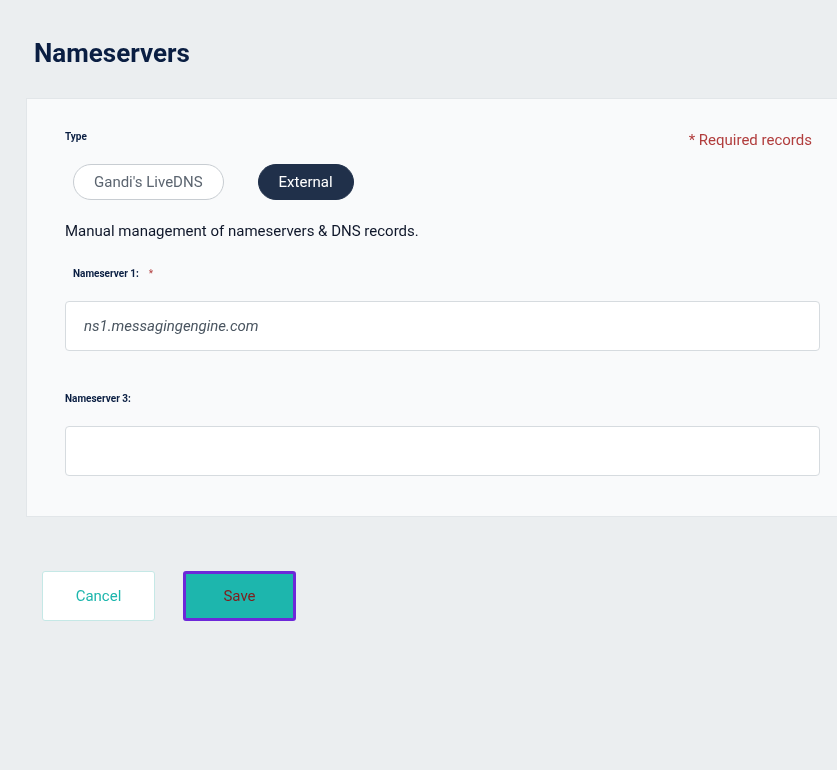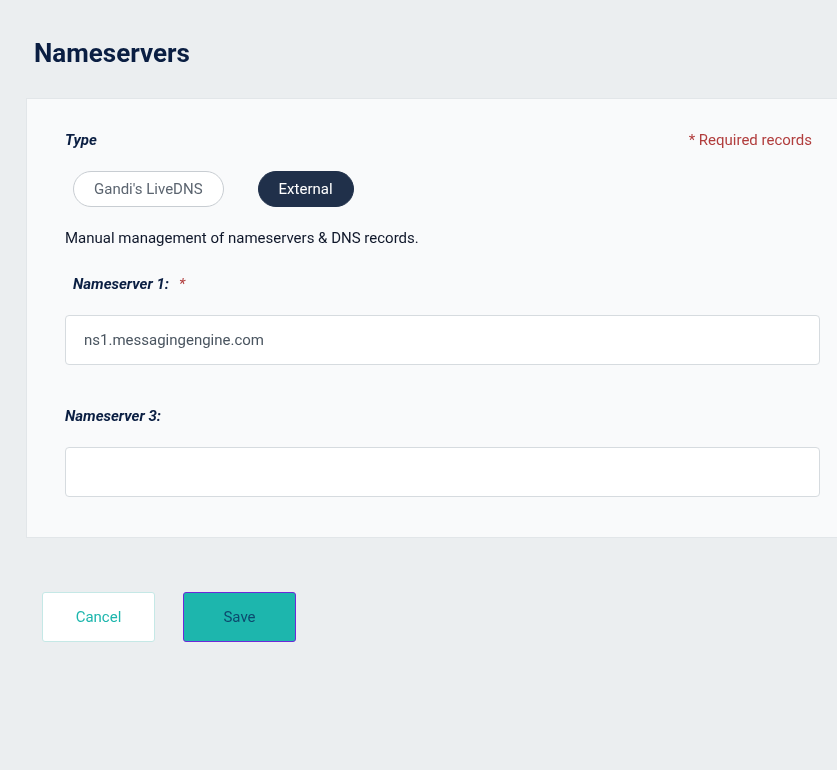--- a/index.html
+++ b/index.html
@@ -31,26 +31,25 @@
       position: absolute;
       top: 24px;
       right: 22px;
       color: #b13d3d;
       font-size: 15px;
     }
     .field-group {
       margin-bottom: 28px;
     }
     .field-label {
-      font-size: 15px;
+      font-size: 10px;
       font-weight: 700;
       color: #0a1e42;
       margin-bottom: 14px;
       display: block;
-      font-style: italic;
     }
     .field-label .req {
       color: #b13d3d;
       font-weight: 400;
       margin-left: 2px;
     }
     .toggle-row {
       display: flex;
       gap: 18px;
       margin-bottom: 14px;
@@ -77,20 +76,21 @@
     .text-input {
       width: 100%;
       height: 50px;
       border: 1px solid #d6dbdf;
       border-radius: 4px;
       background: #ffffff;
       padding: 0 18px;
       font-size: 15px;
       color: #4a5560;
       font-family: inherit;
+      font-style: italic;
     }
     .field-block {
       margin-bottom: 34px;
     }
     .field-block:last-child {
       margin-bottom: 0;
     }
     .actions {
       display: flex;
       gap: 12px;
@@ -105,22 +105,22 @@
       font-family: inherit;
       min-width: 113px;
     }
     .btn-cancel {
       background: #ffffff;
       border: 1px solid #c5e8e6;
       color: #1db6ad;
     }
     .btn-save {
       background: #1db6ad;
-      border: 1px solid #6d28d9;
-      color: #0c4a6e;
+      border: 3px solid #6d28d9;
+      color: #7f1d1d;
     }
   </style>
 </head>
 <body>
 
 <h1 class="page-title">Nameservers</h1>
 
 <div class="panel">
   <div class="required-note">* Required records</div>
 

